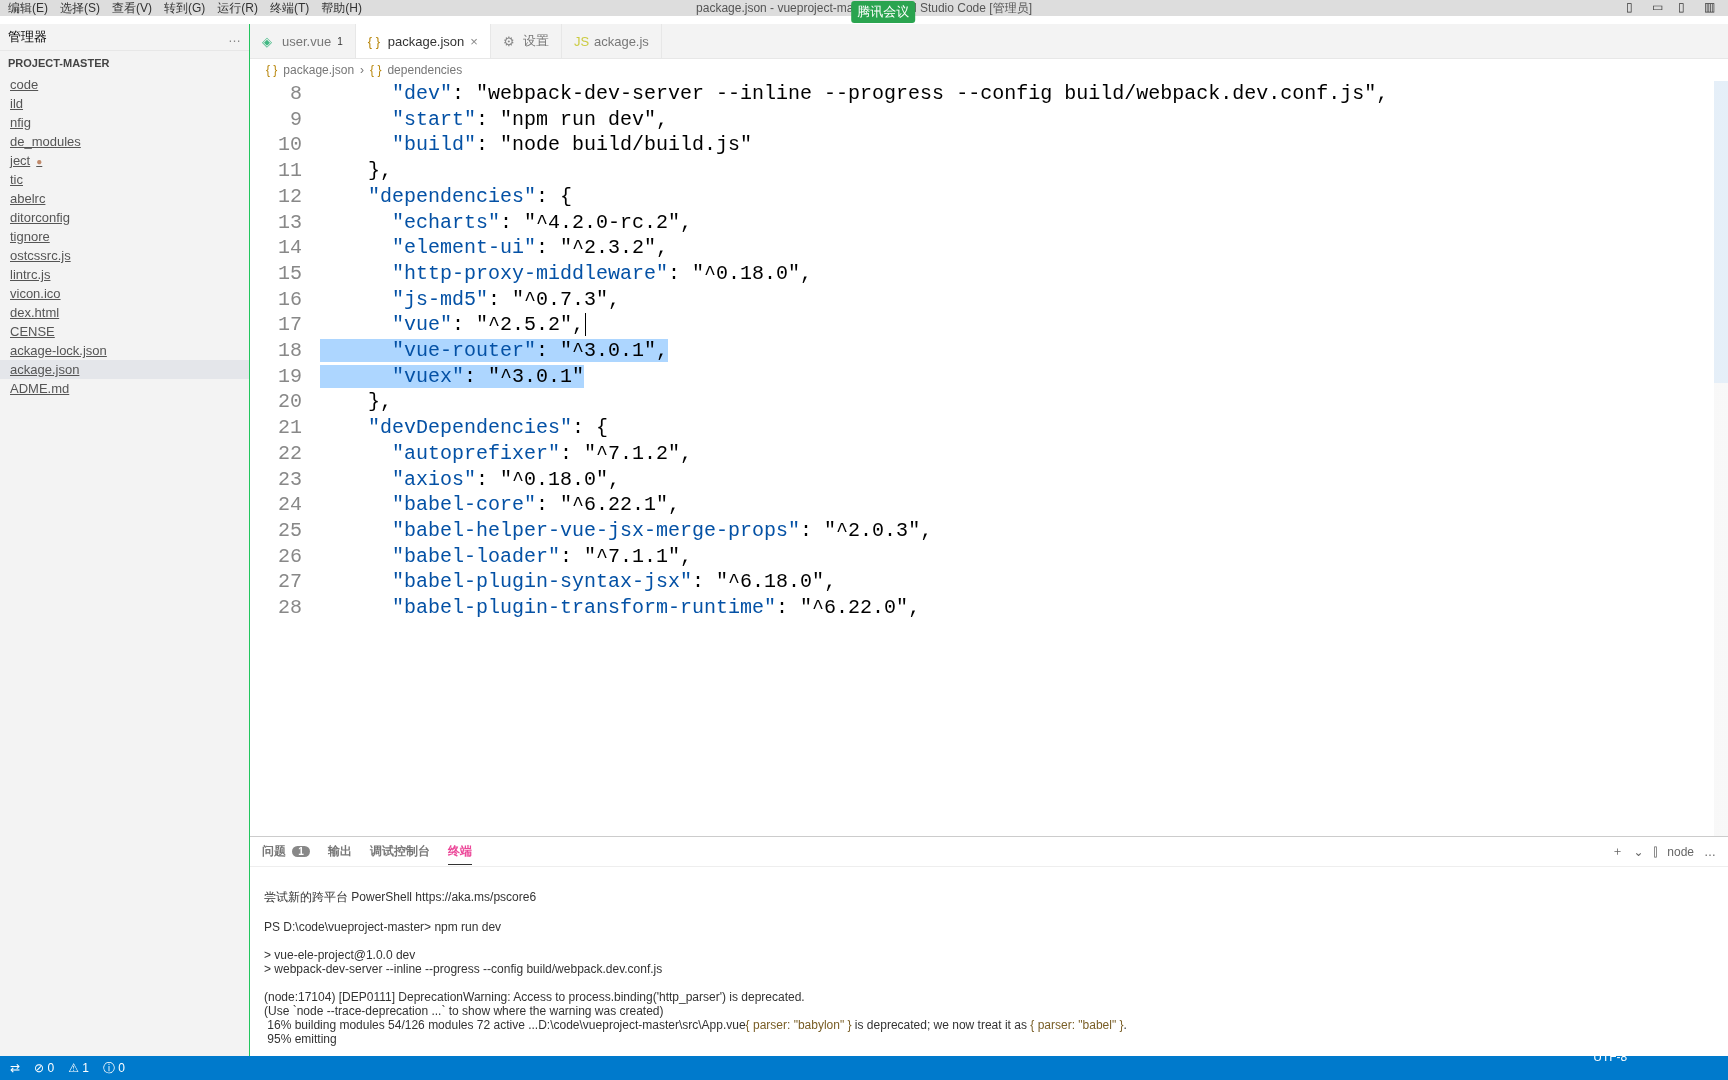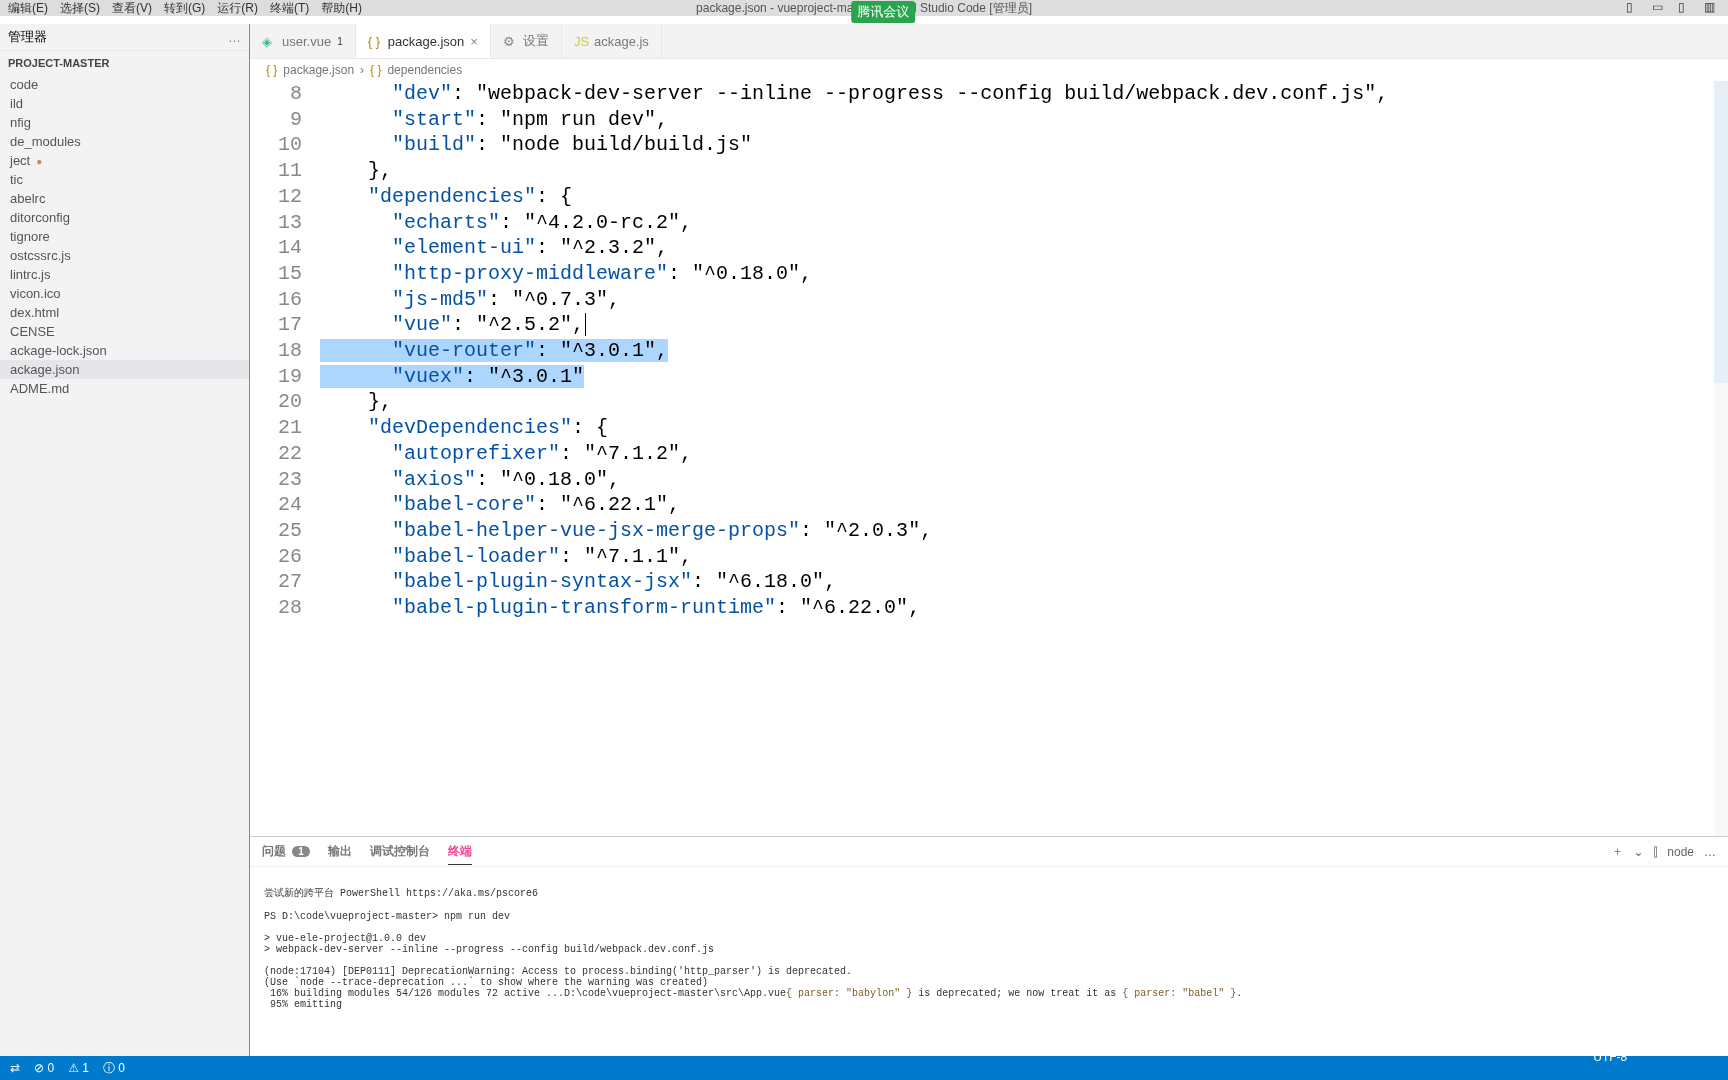--- a/index.html
+++ b/index.html
@@ -11,21 +11,21 @@
 .menubar .title-center { position: absolute; left: 50%; transform: translateX(-50%); color: #555; white-space: nowrap; }
 .menubar .meeting-badge { background: #2aa44f; color: #fff; padding: 2px 6px; border-radius: 3px; font-size: 13px; position: absolute; left: 50%; top: 1px; transform: translateX(-20%); z-index: 2; }
 .menubar .right-icons { margin-left: auto; display: flex; gap: 10px; }
 .menubar .right-icons span { width: 16px; height: 16px; display: inline-block; }
 
 
 .sidebar { position: absolute; left: 0; top: 24px; width: 250px; bottom: 24px; background: #f3f3f3; border-right: 1px solid #22c55e; overflow: hidden; }
 .sidebar-title-row { display: flex; justify-content: space-between; align-items: center; padding: 4px 8px; border-bottom: 1px solid #e7e7e7; }
 .sidebar-title-row .dots { color: #888; }
 .sidebar-project { font-size: 11px; font-weight: bold; color: #444; padding: 6px 8px; }
-.sidebar-item { font-size: 13px; color: #555; padding: 2px 10px; cursor: pointer; white-space: nowrap; }
+.sidebar-item { font-size: 13px; color: #555; padding: 2px 10px; cursor: pointer; white-space: nowrap; text-decoration: underline; }
 .sidebar-item.dirty::after { content: "●"; color: #c08a6b; margin-left: 6px; font-size: 10px; }
 .sidebar-item.active { background: #e4e6ea; }
 
 
 .tabs { position: absolute; left: 250px; right: 0; top: 24px; height: 35px; background: #f3f3f3; display: flex; align-items: stretch; border-bottom: 1px solid #e7e7e7; }
 .tab { display: flex; align-items: center; padding: 0 12px; gap: 6px; font-size: 13px; color: #777; border-right: 1px solid #e7e7e7; cursor: pointer; }
 .tab.active { background: #fff; color: #333; }
 .tab .tab-icon { width: 14px; height: 14px; }
 .tab .dirty-dot { color: #333; font-size: 10px; }
 .tab .close { color: #888; }
@@ -44,21 +44,21 @@
 .cursor-caret::after { content: ""; border-left: 1px solid #000; margin-left: 1px; }
 .minimap { position: absolute; right: 0; top: 81px; width: 14px; bottom: 244px; background: linear-gradient(#bfd7ee 0 40%, #eee 40% 100%); opacity: .4; }
 
 
 .panel { position: absolute; left: 250px; right: 0; bottom: 24px; height: 220px; background: #fff; border-top: 1px solid #ccc; display: flex; flex-direction: column; }
 .panel-tabs { display: flex; height: 30px; align-items: center; padding: 0 12px; gap: 18px; font-size: 12px; color: #777; border-bottom: 1px solid #eee; }
 .panel-tabs .ptab { cursor: pointer; padding: 4px 0; font-weight: bold; }
 .panel-tabs .ptab.active { color: #ec4899; border-bottom: 1px solid #333; }
 .panel-tabs .badge { background: #888; color: #fff; border-radius: 8px; padding: 0 6px; font-size: 10px; margin-left: 3px; }
 .panel-tabs .right { margin-left: auto; display: flex; align-items: center; gap: 10px; color: #666; }
-.terminal-body { flex: 1; padding: 8px 14px; font-family: Liberation Mono, monospace; font-size: 10px; color: #333; white-space: pre-wrap; overflow: hidden; }
+.terminal-body { flex: 1; padding: 8px 14px; font-family: Liberation Sans, sans-serif; font-size: 12px; color: #333; white-space: pre-wrap; overflow: hidden; }
 .terminal-body .tw-yellow { color: #795e26; }
 
 
 .statusbar { position: absolute; left: 0; right: 0; bottom: 0; height: 24px; background: #007acc; color: #fff; display: flex; align-items: center; font-size: 12px; padding: 0 10px; gap: 14px; }
 .statusbar .right { margin-left: auto; display: flex; gap: 14px; flex-direction: column; }
 
 
 .vue-ico { color: #41b883; }
 .json-ico { color: #b8860b; }
 .gear-ico { color: #888; }

